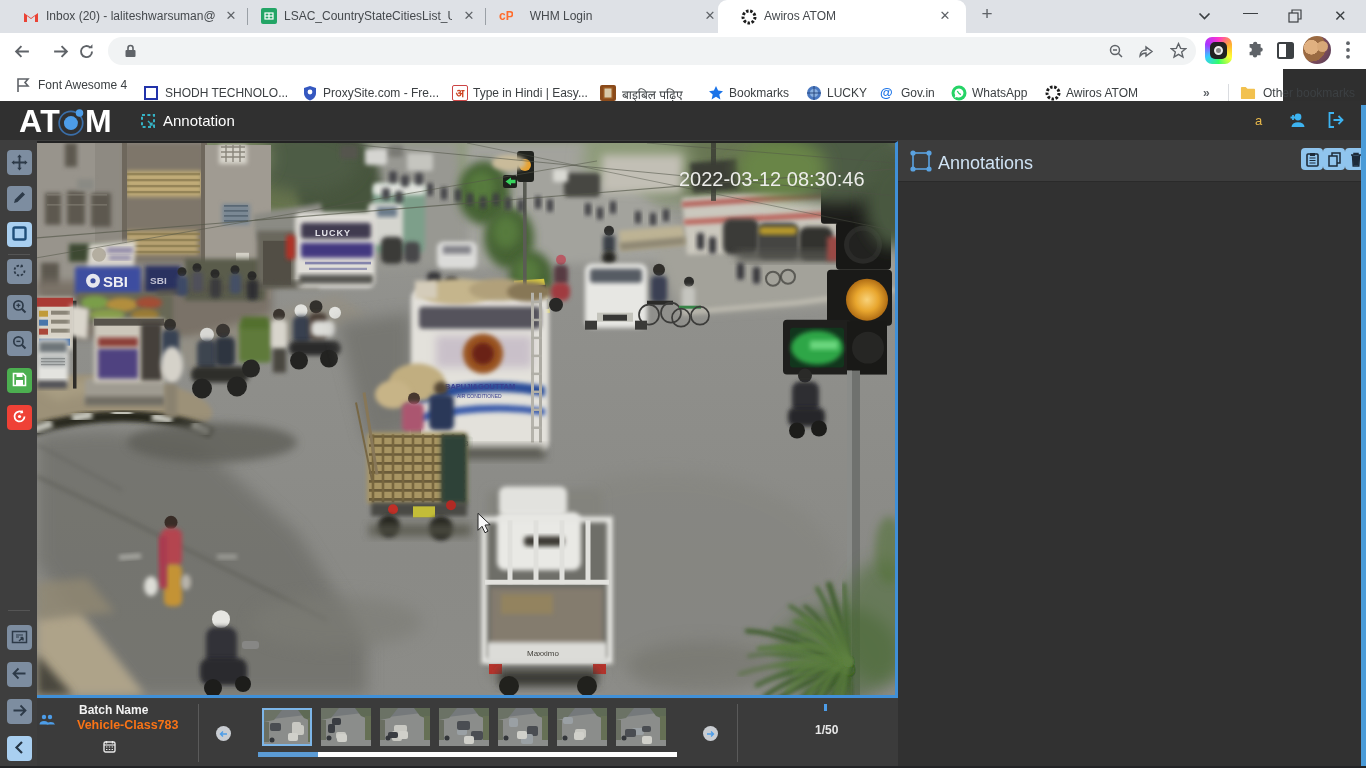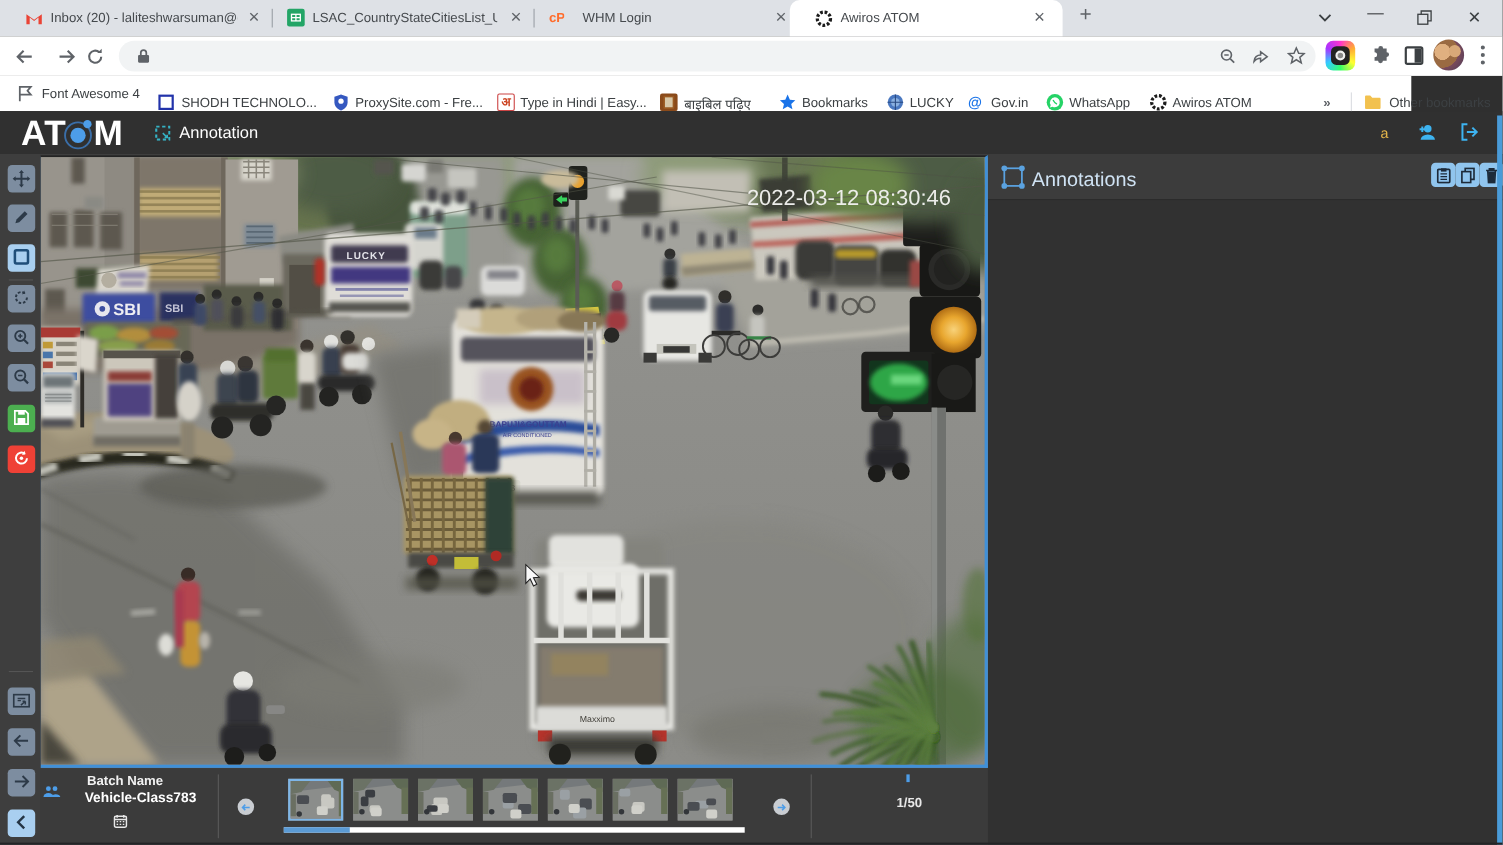--- a/index.html
+++ b/index.html
@@ -739,21 +739,21 @@
     </svg>
 
   <div id="bottombar">
     <svg class="abs" style="left:2px;top:15px" width="16" height="13" viewBox="0 0 16 13">
         <circle cx="5" cy="3" r="2.2" fill="#4d9de8"></circle>
         <circle cx="11" cy="3" r="2.2" fill="#4d9de8"></circle>
         <path d="M0.5 10.5 a4.5 3.6 0 0 1 9 0Z" fill="#4d9de8"></path>
         <path d="M7.5 10.5 a4.5 3.6 0 0 1 8.5 0Z" fill="#4d9de8"></path>
       </svg>
     <div class="abs" style="left:42px;top:4px;color:#f2f2f2;font-size:12px;font-weight:bold;">Batch Name</div>
-    <div class="abs" style="left:40px;top:19px;color:#ffffff;font-size:12.5px;font-weight:bold;">Vehicle-Class783</div>
+    <div class="abs" style="left:40px;top:19px;color:#f97316;font-size:12.5px;font-weight:bold;">Vehicle-Class783</div>
     <svg class="abs" style="left:66px;top:41px" width="13" height="13" viewBox="0 0 13 13">
         <rect x="1" y="2" width="11" height="10" rx="1.5" fill="none" stroke="#e8e8e8" stroke-width="1.4"></rect>
         <path d="M1 5 H12" stroke="#e8e8e8" stroke-width="1.2"></path>
         <path d="M3.5 1 v2.4 M9.5 1 v2.4" stroke="#e8e8e8" stroke-width="1.4"></path>
         <path d="M3 7 h1.4 M5.8 7 h1.4 M8.6 7 h1.4 M3 9.5 h1.4 M5.8 9.5 h1.4 M8.6 9.5 h1.4" stroke="#e8e8e8" stroke-width="1.2"></path>
       </svg>
     <div class="abs" style="left:161px;top:5px;width:1px;height:58px;background:#5a5a5a;"></div>
     <div class="abs" style="left:179px;top:27px;width:15px;height:15px;border-radius:50%;background:#c9cdd2;"></div>
     <svg class="abs" style="left:182px;top:31px" width="9" height="8" viewBox="0 0 9 8">
         <path d="M8 4 H1.5 M4 1.5 L1.5 4 L4 6.5" fill="none" stroke="#4d9de8" stroke-width="1.4"></path>

